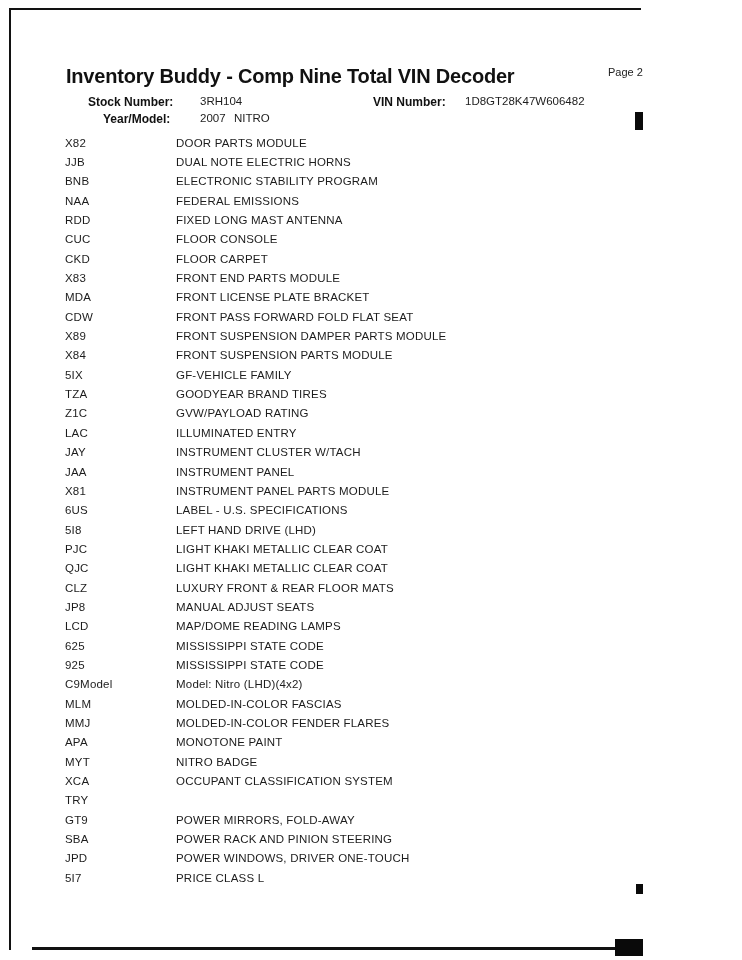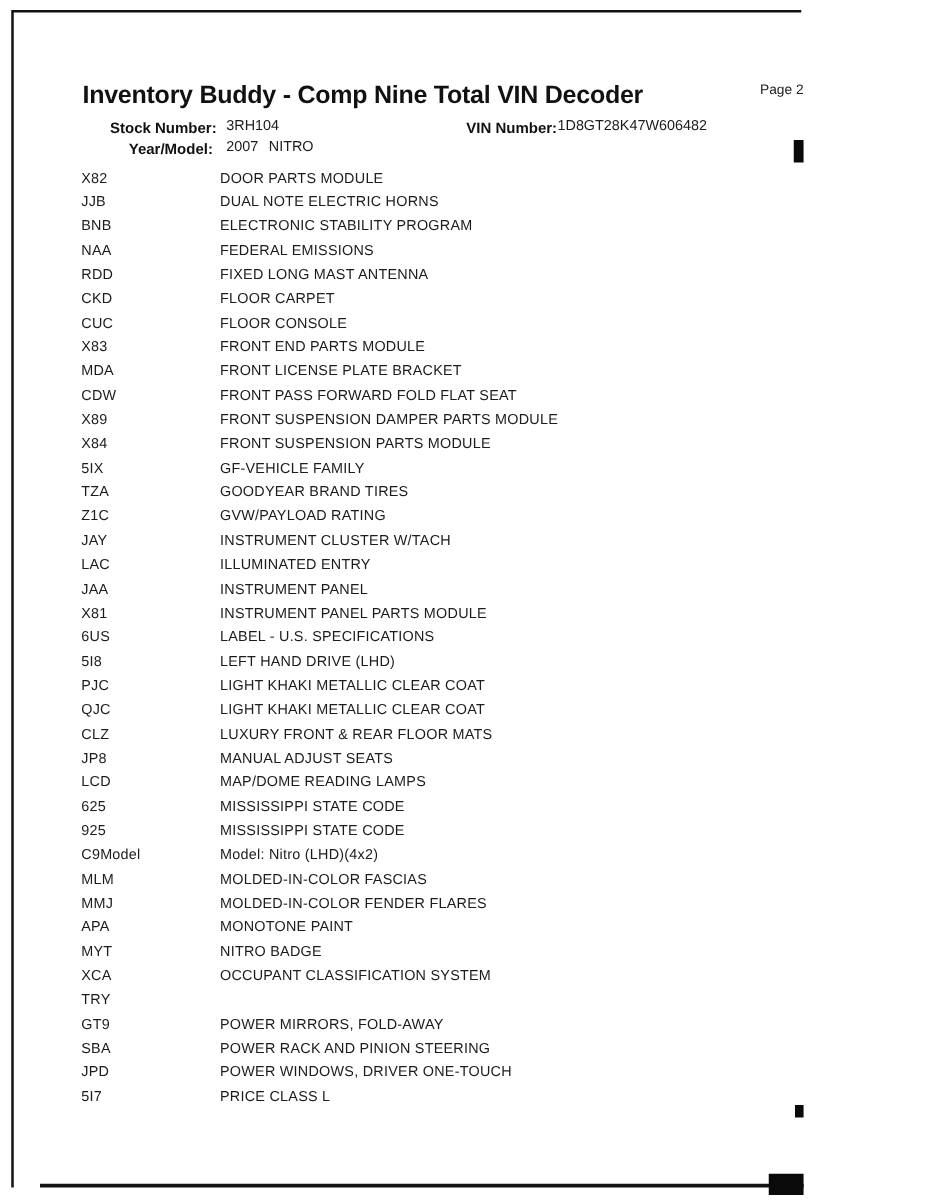--- a/index.html
+++ b/index.html
@@ -71,20 +71,21 @@
     font-size: 12px;
     font-weight: bold;
     color: #111111;
     white-space: nowrap;
   }
   .meta-value {
     position: absolute;
     font-size: 11.5px;
     color: #1c1c1c;
     white-space: nowrap;
+    margin-left: 19px;
   }
   .stock-label  { left: 88px;  top: 95px; }
   .stock-value  { left: 181px; top: 95px; }
   .vin-label    { left: 373px; top: 95px; }
   .vin-value    { left: 446px; top: 95px; }
   .ym-label     { left: 103px; top: 112px; }
   .year-value   { left: 181px; top: 112px; text-align: right; }
   .model-value  { left: 215px; top: 112px; }
 
   .code-list {
@@ -143,28 +144,28 @@
       </div>
       <div class="code-row">
         <span class="code">NAA</span>
         <span class="desc">FEDERAL EMISSIONS</span>
       </div>
       <div class="code-row">
         <span class="code">RDD</span>
         <span class="desc">FIXED LONG MAST ANTENNA</span>
       </div>
       <div class="code-row">
+        <span class="code">CUC</span>
+        <span class="desc">FLOOR CONSOLE</span>
+      </div>
+      <div class="code-row">
         <span class="code">CKD</span>
         <span class="desc">FLOOR CARPET</span>
       </div>
       <div class="code-row">
-        <span class="code">CUC</span>
-        <span class="desc">FLOOR CONSOLE</span>
-      </div>
-      <div class="code-row">
         <span class="code">X83</span>
         <span class="desc">FRONT END PARTS MODULE</span>
       </div>
       <div class="code-row">
         <span class="code">MDA</span>
         <span class="desc">FRONT LICENSE PLATE BRACKET</span>
       </div>
       <div class="code-row">
         <span class="code">CDW</span>
         <span class="desc">FRONT PASS FORWARD FOLD FLAT SEAT</span>
@@ -183,28 +184,28 @@
       </div>
       <div class="code-row">
         <span class="code">TZA</span>
         <span class="desc">GOODYEAR BRAND TIRES</span>
       </div>
       <div class="code-row">
         <span class="code">Z1C</span>
         <span class="desc">GVW/PAYLOAD RATING</span>
       </div>
       <div class="code-row">
+        <span class="code">LAC</span>
+        <span class="desc">ILLUMINATED ENTRY</span>
+      </div>
+      <div class="code-row">
         <span class="code">JAY</span>
         <span class="desc">INSTRUMENT CLUSTER W/TACH</span>
       </div>
       <div class="code-row">
-        <span class="code">LAC</span>
-        <span class="desc">ILLUMINATED ENTRY</span>
-      </div>
-      <div class="code-row">
         <span class="code">JAA</span>
         <span class="desc">INSTRUMENT PANEL</span>
       </div>
       <div class="code-row">
         <span class="code">X81</span>
         <span class="desc">INSTRUMENT PANEL PARTS MODULE</span>
       </div>
       <div class="code-row">
         <span class="code">6US</span>
         <span class="desc">LABEL - U.S. SPECIFICATIONS</span>

